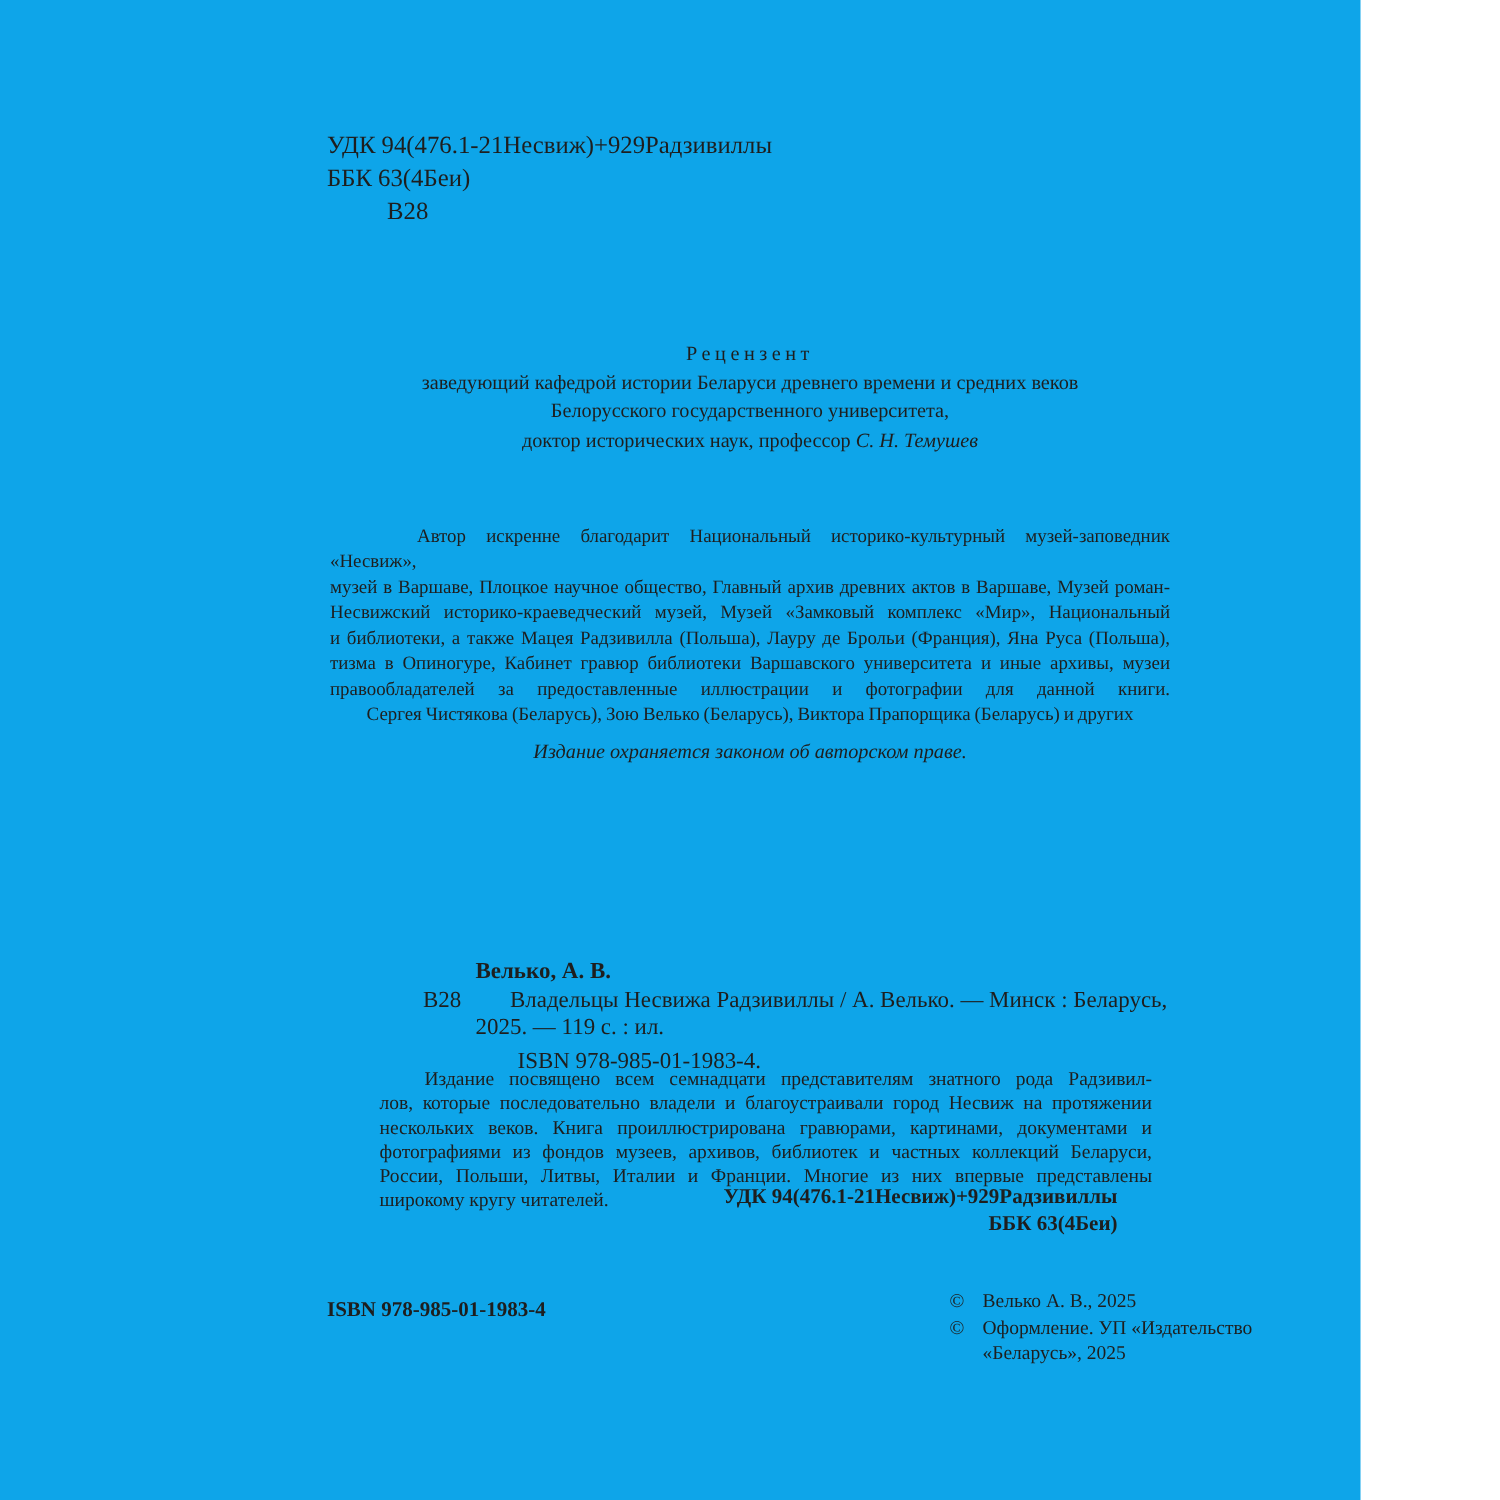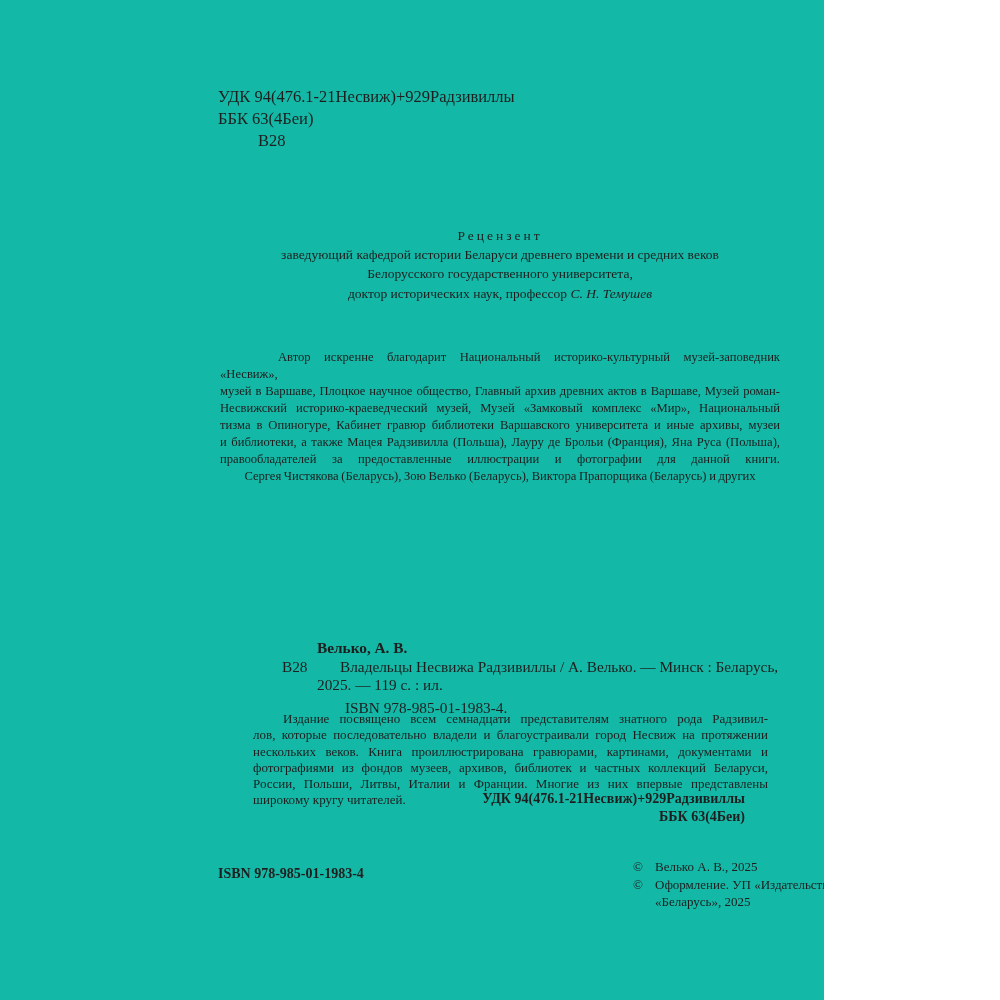--- a/index.html
+++ b/index.html
@@ -2,23 +2,23 @@
 <html lang="ru"><head>
 <meta charset="utf-8">
 <style>
   html, body {
     margin: 0;
     padding: 0;
     background: #ffffff;
   }
   .page {
     position: relative;
-    width: 824px;
+    width: 907px;
     height: 1000px;
-    background: #14b8a6;
+    background: #0ea5e9;
     color: #1e1e1e;
     font-family: "Liberation Serif", "DejaVu Serif", serif;
     overflow: hidden;
     text-decoration: underline;
   }
   .nowrap { white-space: nowrap; }
 
   
   .top-codes {
     position: absolute;
@@ -157,27 +157,28 @@
         <div>заведующий кафедрой истории Беларуси древнего времени и средних веков</div>
         <div>Белорусского государственного университета,</div>
       </div>
     <div class="nowrap"><span>доктор исторических наук, профессор </span><span class="name">С. Н. Темушев</span></div>
   </div>
 
   <div class="ack">
       <div>Автор искренне благодарит Национальный историко-культурный музей-заповедник «Несвиж»,</div>
       <div>музей в Варшаве, Плоцкое научное общество, Главный архив древних актов в Варшаве, Музей роман-</div>
       <div>Несвижский историко-краеведческий музей, Музей «Замковый комплекс «Мир», Национальный</div>
+      <div>и библиотеки, а также Мацея Радзивилла (Польша), Лауру де Брольи (Франция), Яна Руса (Польша),</div>
       <div>тизма в Опиногуре, Кабинет гравюр библиотеки Варшавского университета и иные архивы, музеи</div>
-      <div>и библиотеки, а также Мацея Радзивилла (Польша), Лауру де Брольи (Франция), Яна Руса (Польша),</div>
       <div>правообладателей за предоставленные иллюстрации и фотографии для данной книги.</div>
       <div>Сергея Чистякова (Беларусь), Зою Велько (Беларусь), Виктора Прапорщика (Беларусь) и других</div>
     </div>
 
   <div class="notice">
+      <div>Издание охраняется законом об авторском праве.</div>
     </div>
 
   <div class="catalog">
     <div class="author nowrap">Велько, А. В.</div>
     <div class="entry-row">
       <span class="code">В28</span>
       <div class="title-line1 nowrap">Владельцы Несвижа Радзивиллы / А. Велько. — Минск : Беларусь,</div>
       <div class="title-line2 nowrap">2025. — 119 с. : ил.</div>
     </div>
     <div class="isbn-line nowrap">ISBN 978-985-01-1983-4.</div>

